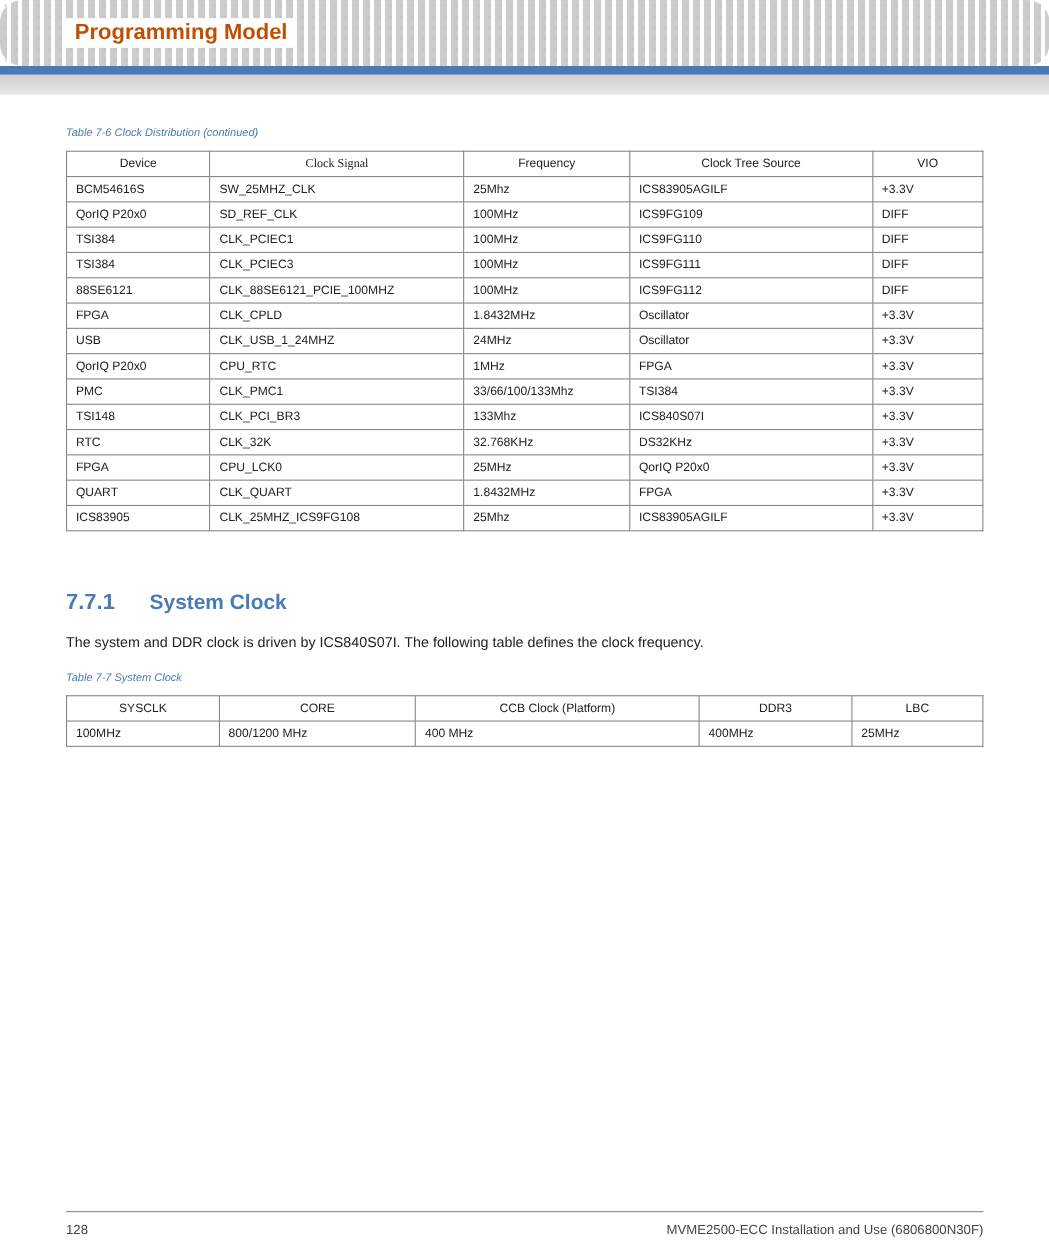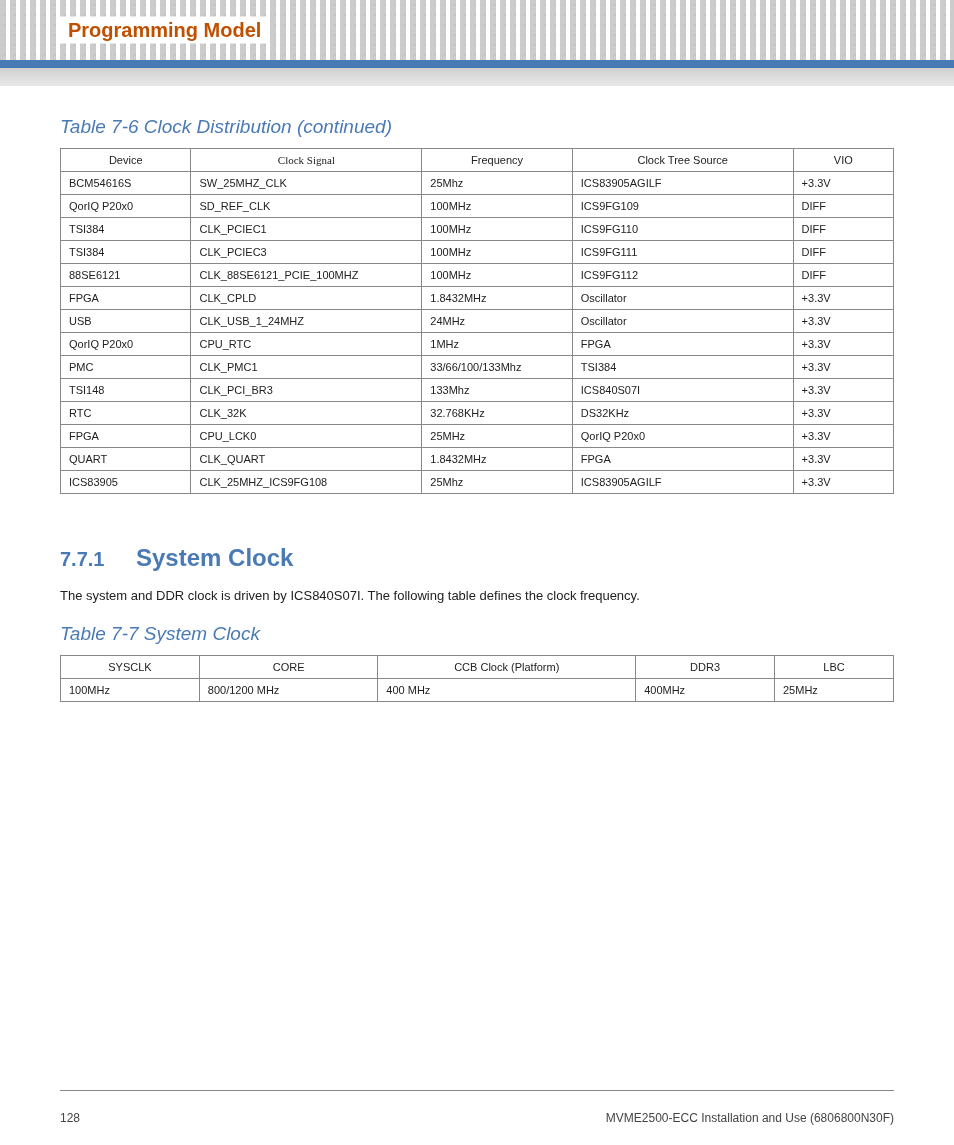--- a/index.html
+++ b/index.html
@@ -18,20 +18,21 @@
       width: 100%;
       height: 60px;
       background: repeating-linear-gradient(
         90deg,
         #ccc 0px, #ccc 6px,
         transparent 6px, transparent 10px
       );
       position: relative;
       display: flex;
       align-items: center;
+      border-radius: 20px;
     }
     .header-title {
       position: absolute;
       left: 60px;
       top: 50%;
       transform: translateY(-50%);
       font-size: 20px;
       font-weight: bold;
       color: #c05000;
       background: #fff;
@@ -63,21 +64,21 @@
     }
 
     .content {
       padding: 10px 60px 40px 60px;
     }
 
     
     .table-caption {
       color: #4a7ab5;
       font-style: italic;
-      font-size: 19px;
+      font-size: 10px;
       margin-bottom: 10px;
     }
 
     
     table {
       width: 100%;
       border-collapse: collapse;
       margin-bottom: 34px;
       font-size: 11px;
     }
@@ -103,41 +104,41 @@
       margin-top: 10px;
     }
     .section-number {
       font-size: 20px;
       font-weight: bold;
       color: #4a7ab5;
       min-width: 60px;
       margin-top: 20px;
     }
     .section-title {
-      font-size: 24px;
+      font-size: 19px;
       font-weight: bold;
       color: #4a7ab5;
     }
 
     .section-body {
       margin-bottom: 16px;
       line-height: 1.6;
     }
 
     
     .footer {
       position: absolute;
       bottom: 20px;
       left: 60px;
       right: 60px;
       display: flex;
       justify-content: space-between;
       align-items: center;
       border-top: 1px solid #888;
-      padding-top: 20px;
+      padding-top: 9px;
       font-size: 12px;
       color: #444;
     }
 
     
     .col-device { width: 13%; }
     .col-signal { width: 23%; font-family: Liberation Serif, serif; }
     .col-freq { width: 15%; }
     .col-source { width: 22%; }
     .col-vio { width: 10%; }

